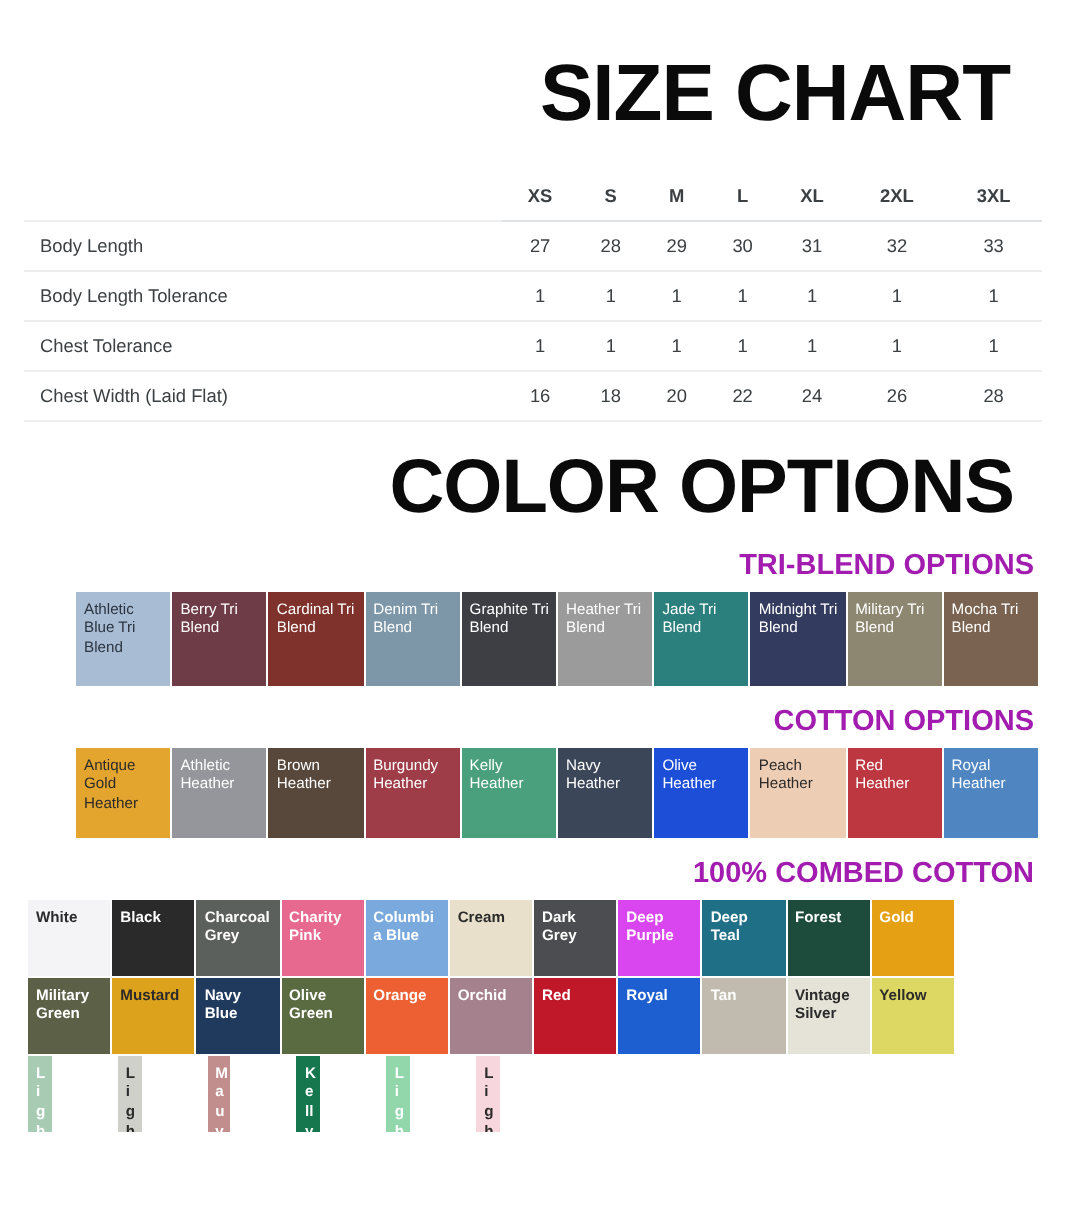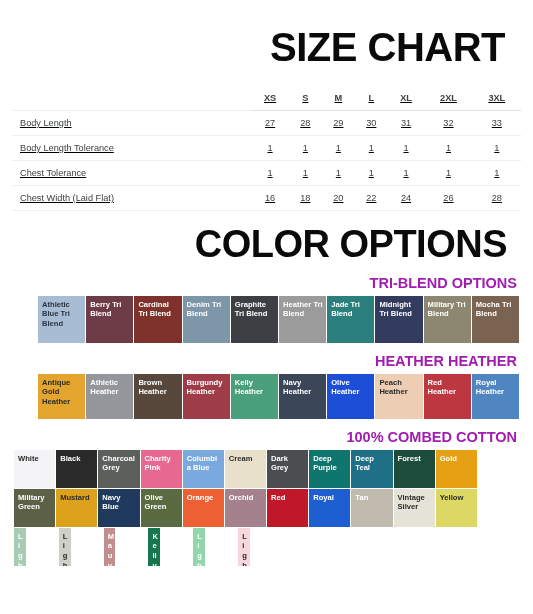--- a/index.html
+++ b/index.html
@@ -22,21 +22,21 @@
   .title-big {
     text-align: right;
     font-size: 40px;
     font-weight: 700;
     letter-spacing: -0.5px;
     color: #0a0a0a;
     padding: 26px 28px 0 0;
     line-height: 1.05;
     font-family: "Liberation Sans", sans-serif;
   }
-  .size-table-wrap { padding: 18px 12px 0 12px; text-decoration: underline; }
+  .size-table-wrap { padding: 18px 12px 0 12px; }
   table.size-table {
     width: 100%;
     border-collapse: collapse;
     font-size: 9.2px;
     color: #3c4043;
   }
   table.size-table th, table.size-table td {
     padding: 7px 2px;
     font-weight: 400;
     text-align: center;
@@ -74,21 +74,21 @@
     padding: 0 14px;
     gap: 1px;
   }
   .grid-12 { grid-template-columns: repeat(12, 1fr); }
   .grid-10 { grid-template-columns: repeat(10, 1fr); padding-left:38px; padding-right:14px;}
   .swatch {
     height: 45px;
     padding: 4px 3px 0 4px;
     font-size: 7.6px;
     line-height: 9.6px;
-    font-weight: 700;
+    font-weight: 400;
     overflow: hidden;
     word-break: break-word;
   }
   .swatch.tall { height: 47px; }
   .swatch.cotton { height: 38px; font-weight:700; }
   .swatch.empty { background: transparent; }
 </style>
 </head>
 <body>
 
@@ -164,21 +164,21 @@
       <div class="swatch tall" style="background: rgb(126, 50, 43); color: rgb(255, 255, 255);">Cardinal Tri Blend</div>
       <div class="swatch tall" style="background: rgb(125, 151, 168); color: rgb(255, 255, 255);">Denim Tri Blend</div>
       <div class="swatch tall" style="background: rgb(61, 63, 69); color: rgb(255, 255, 255);">Graphite Tri Blend</div>
       <div class="swatch tall" style="background: rgb(155, 155, 155); color: rgb(255, 255, 255);">Heather Tri Blend</div>
       <div class="swatch tall" style="background: rgb(43, 127, 124); color: rgb(255, 255, 255);">Jade Tri Blend</div>
       <div class="swatch tall" style="background: rgb(51, 59, 94); color: rgb(255, 255, 255);">Midnight Tri Blend</div>
       <div class="swatch tall" style="background: rgb(141, 134, 112); color: rgb(255, 255, 255);">Military Tri Blend</div>
       <div class="swatch tall" style="background: rgb(122, 99, 81); color: rgb(255, 255, 255);">Mocha Tri Blend</div>
     </div>
 
-  <div class="section-head">HEATHER HEATHER</div>
+  <div class="section-head">COTTON OPTIONS</div>
   <div class="swatch-grid grid-10" id="grid-heather">
       <div class="swatch " style="background: rgb(227, 165, 46); color: rgb(43, 43, 43);">Antique Gold Heather</div>
       <div class="swatch " style="background: rgb(149, 150, 155); color: rgb(255, 255, 255);">Athletic Heather</div>
       <div class="swatch " style="background: rgb(88, 72, 60); color: rgb(255, 255, 255);">Brown Heather</div>
       <div class="swatch " style="background: rgb(158, 61, 71); color: rgb(255, 255, 255);">Burgundy Heather</div>
       <div class="swatch " style="background: rgb(74, 160, 124); color: rgb(255, 255, 255);">Kelly Heather</div>
       <div class="swatch " style="background: rgb(60, 70, 89); color: rgb(255, 255, 255);">Navy Heather</div>
       <div class="swatch " style="background: #1d4ed8; color: rgb(255, 255, 255);">Olive Heather</div>
       <div class="swatch " style="background: rgb(237, 205, 180); color: rgb(43, 43, 43);">Peach Heather</div>
       <div class="swatch " style="background: rgb(189, 55, 65); color: rgb(255, 255, 255);">Red Heather</div>
@@ -188,21 +188,21 @@
   <div class="section-head">100% COMBED COTTON</div>
   <div id="grid-cotton">
       <div class="swatch-grid grid-12" style="padding-top: 0px; margin-bottom: 1px;">
         <div class="swatch cotton" style="background: rgb(244, 244, 246); color: rgb(43, 43, 43);">White</div>
         <div class="swatch cotton" style="background: rgb(42, 42, 42); color: rgb(255, 255, 255);">Black</div>
         <div class="swatch cotton" style="background: rgb(91, 96, 92); color: rgb(255, 255, 255);">Charcoal Grey</div>
         <div class="swatch cotton" style="background: rgb(232, 105, 143); color: rgb(255, 255, 255);">Charity Pink</div>
         <div class="swatch cotton" style="background: rgb(122, 169, 222); color: rgb(255, 255, 255);">Columbia Blue</div>
         <div class="swatch cotton" style="background: rgb(233, 224, 204); color: rgb(43, 43, 43);">Cream</div>
         <div class="swatch cotton" style="background: rgb(75, 77, 80); color: rgb(255, 255, 255);">Dark Grey</div>
-        <div class="swatch cotton" style="background: #0f766e; color: rgb(255, 255, 255);">Deep Purple</div>
+        <div class="swatch cotton" style="background: #d946ef; color: rgb(255, 255, 255);">Deep Purple</div>
         <div class="swatch cotton" style="background: rgb(31, 111, 135); color: rgb(255, 255, 255);">Deep Teal</div>
         <div class="swatch cotton" style="background: rgb(29, 75, 60); color: rgb(255, 255, 255);">Forest</div>
         <div class="swatch cotton" style="background: rgb(230, 160, 19); color: rgb(255, 255, 255);">Gold</div>
         <div class="swatch cotton empty" style="background: transparent; color: rgb(43, 43, 43);"></div>
       </div>
       <div class="swatch-grid grid-12" style="padding-top: 0px; margin-bottom: 1px;">
         <div class="swatch cotton" style="background: rgb(91, 96, 71); color: rgb(255, 255, 255);">Military Green</div>
         <div class="swatch cotton" style="background: rgb(221, 162, 28); color: rgb(43, 43, 43);">Mustard</div>
         <div class="swatch cotton" style="background: rgb(31, 58, 92); color: rgb(255, 255, 255);">Navy Blue</div>
         <div class="swatch cotton" style="background: rgb(90, 107, 65); color: rgb(255, 255, 255);">Olive Green</div>

